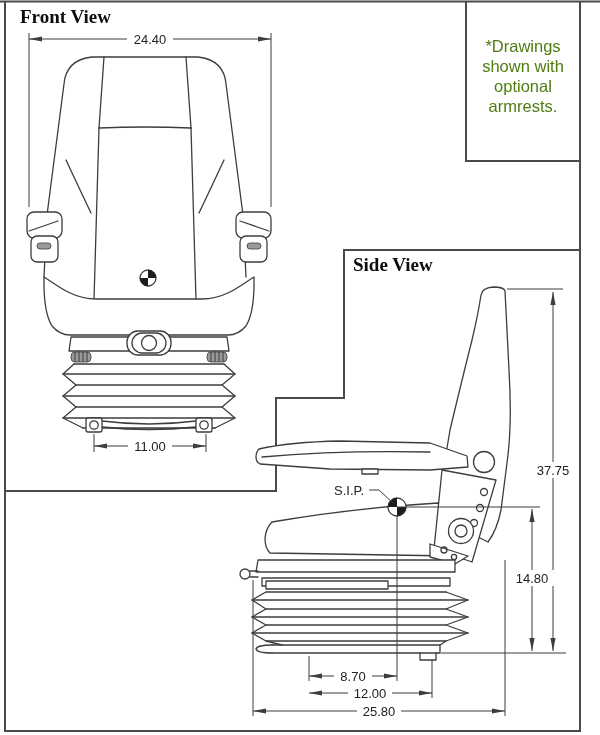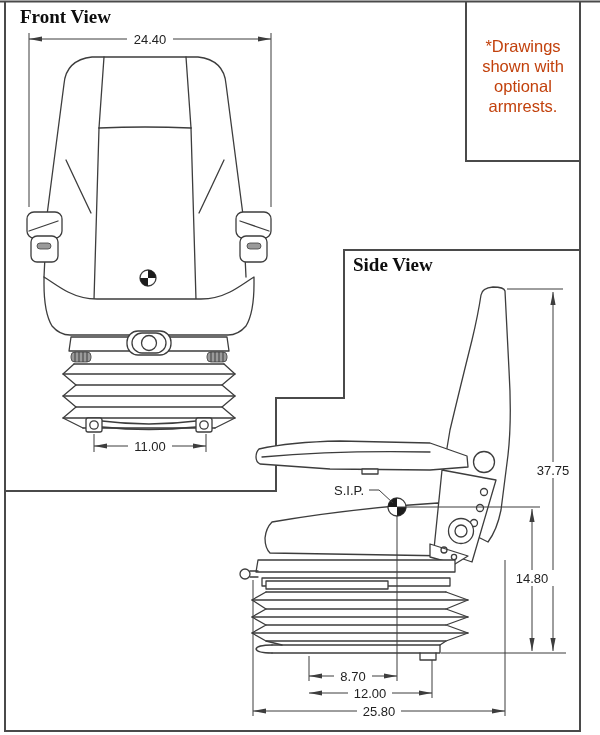--- a/index.html
+++ b/index.html
@@ -11,21 +11,21 @@
   .border{stroke:#4a4a4a;stroke-width:2;fill:none;}
   .dim{stroke:#3d3d3d;stroke-width:1;fill:none;}
   .wbg{fill:#ffffff;stroke:none;}
   .gray{fill:#9a9a9a;stroke:#3d3d3d;stroke-width:0.8;}
   .blk{fill:#1c1c1c;stroke:none;}
   text{fill:#222222;font-family:"Liberation Sans",sans-serif;font-size:13px;text-anchor:middle;}
   text.title{font-family:"Liberation Serif",serif;font-weight:bold;font-size:19px;
              text-anchor:start;fill:#0d0d0d;}
   text.sip{text-anchor:start;font-size:13px;}
   .note{position:absolute;left:467px;top:36px;width:112px;text-align:center;
-        font-size:16.5px;line-height:20px;color:#c2410c;}
+        font-size:16.5px;line-height:20px;color:#4d7c0f;}
 </style>
 </head>
 <body>
 
 <div class="canvas">
 <svg width="600" height="735" viewBox="0 0 600 735">
   <defs>
     <marker id="arr" viewBox="0 0 12 6" refX="12" refY="3" markerWidth="13" markerHeight="6.5" orient="auto-start-reverse" markerUnits="userSpaceOnUse">
       <path d="M0,0.6 L12,3 L0,5.4 Z" fill="#3d3d3d"></path>
     </marker>

